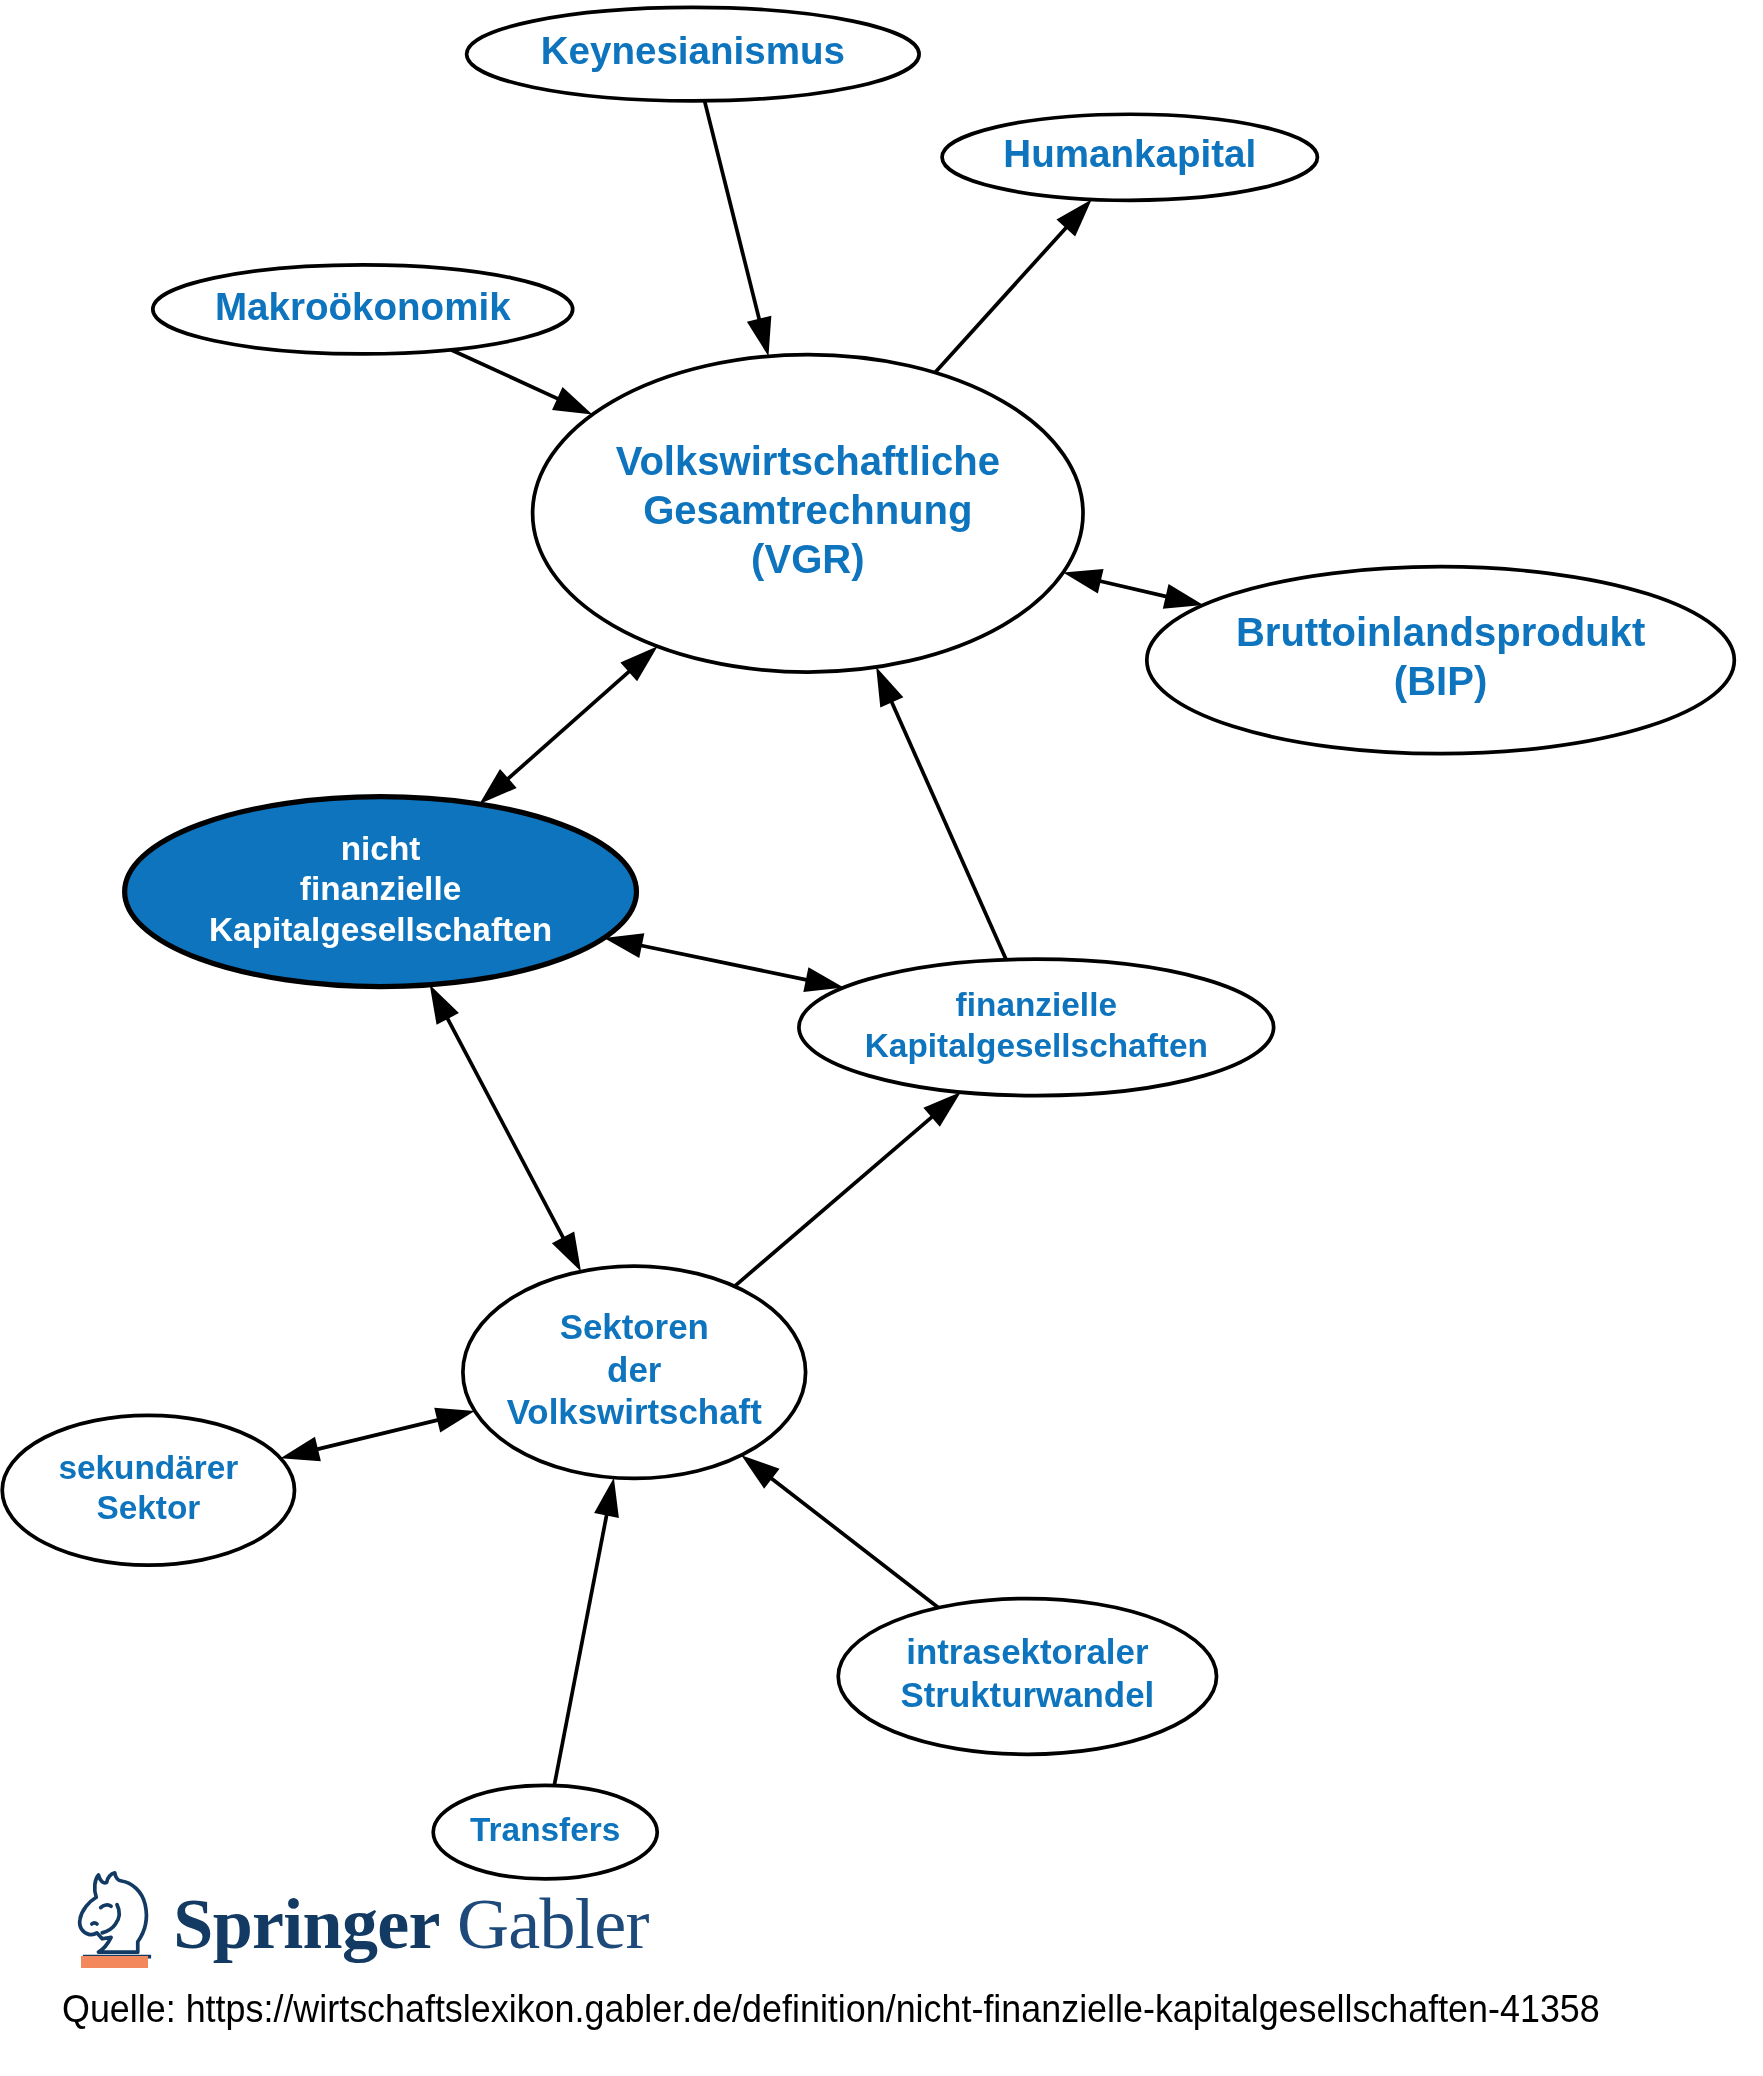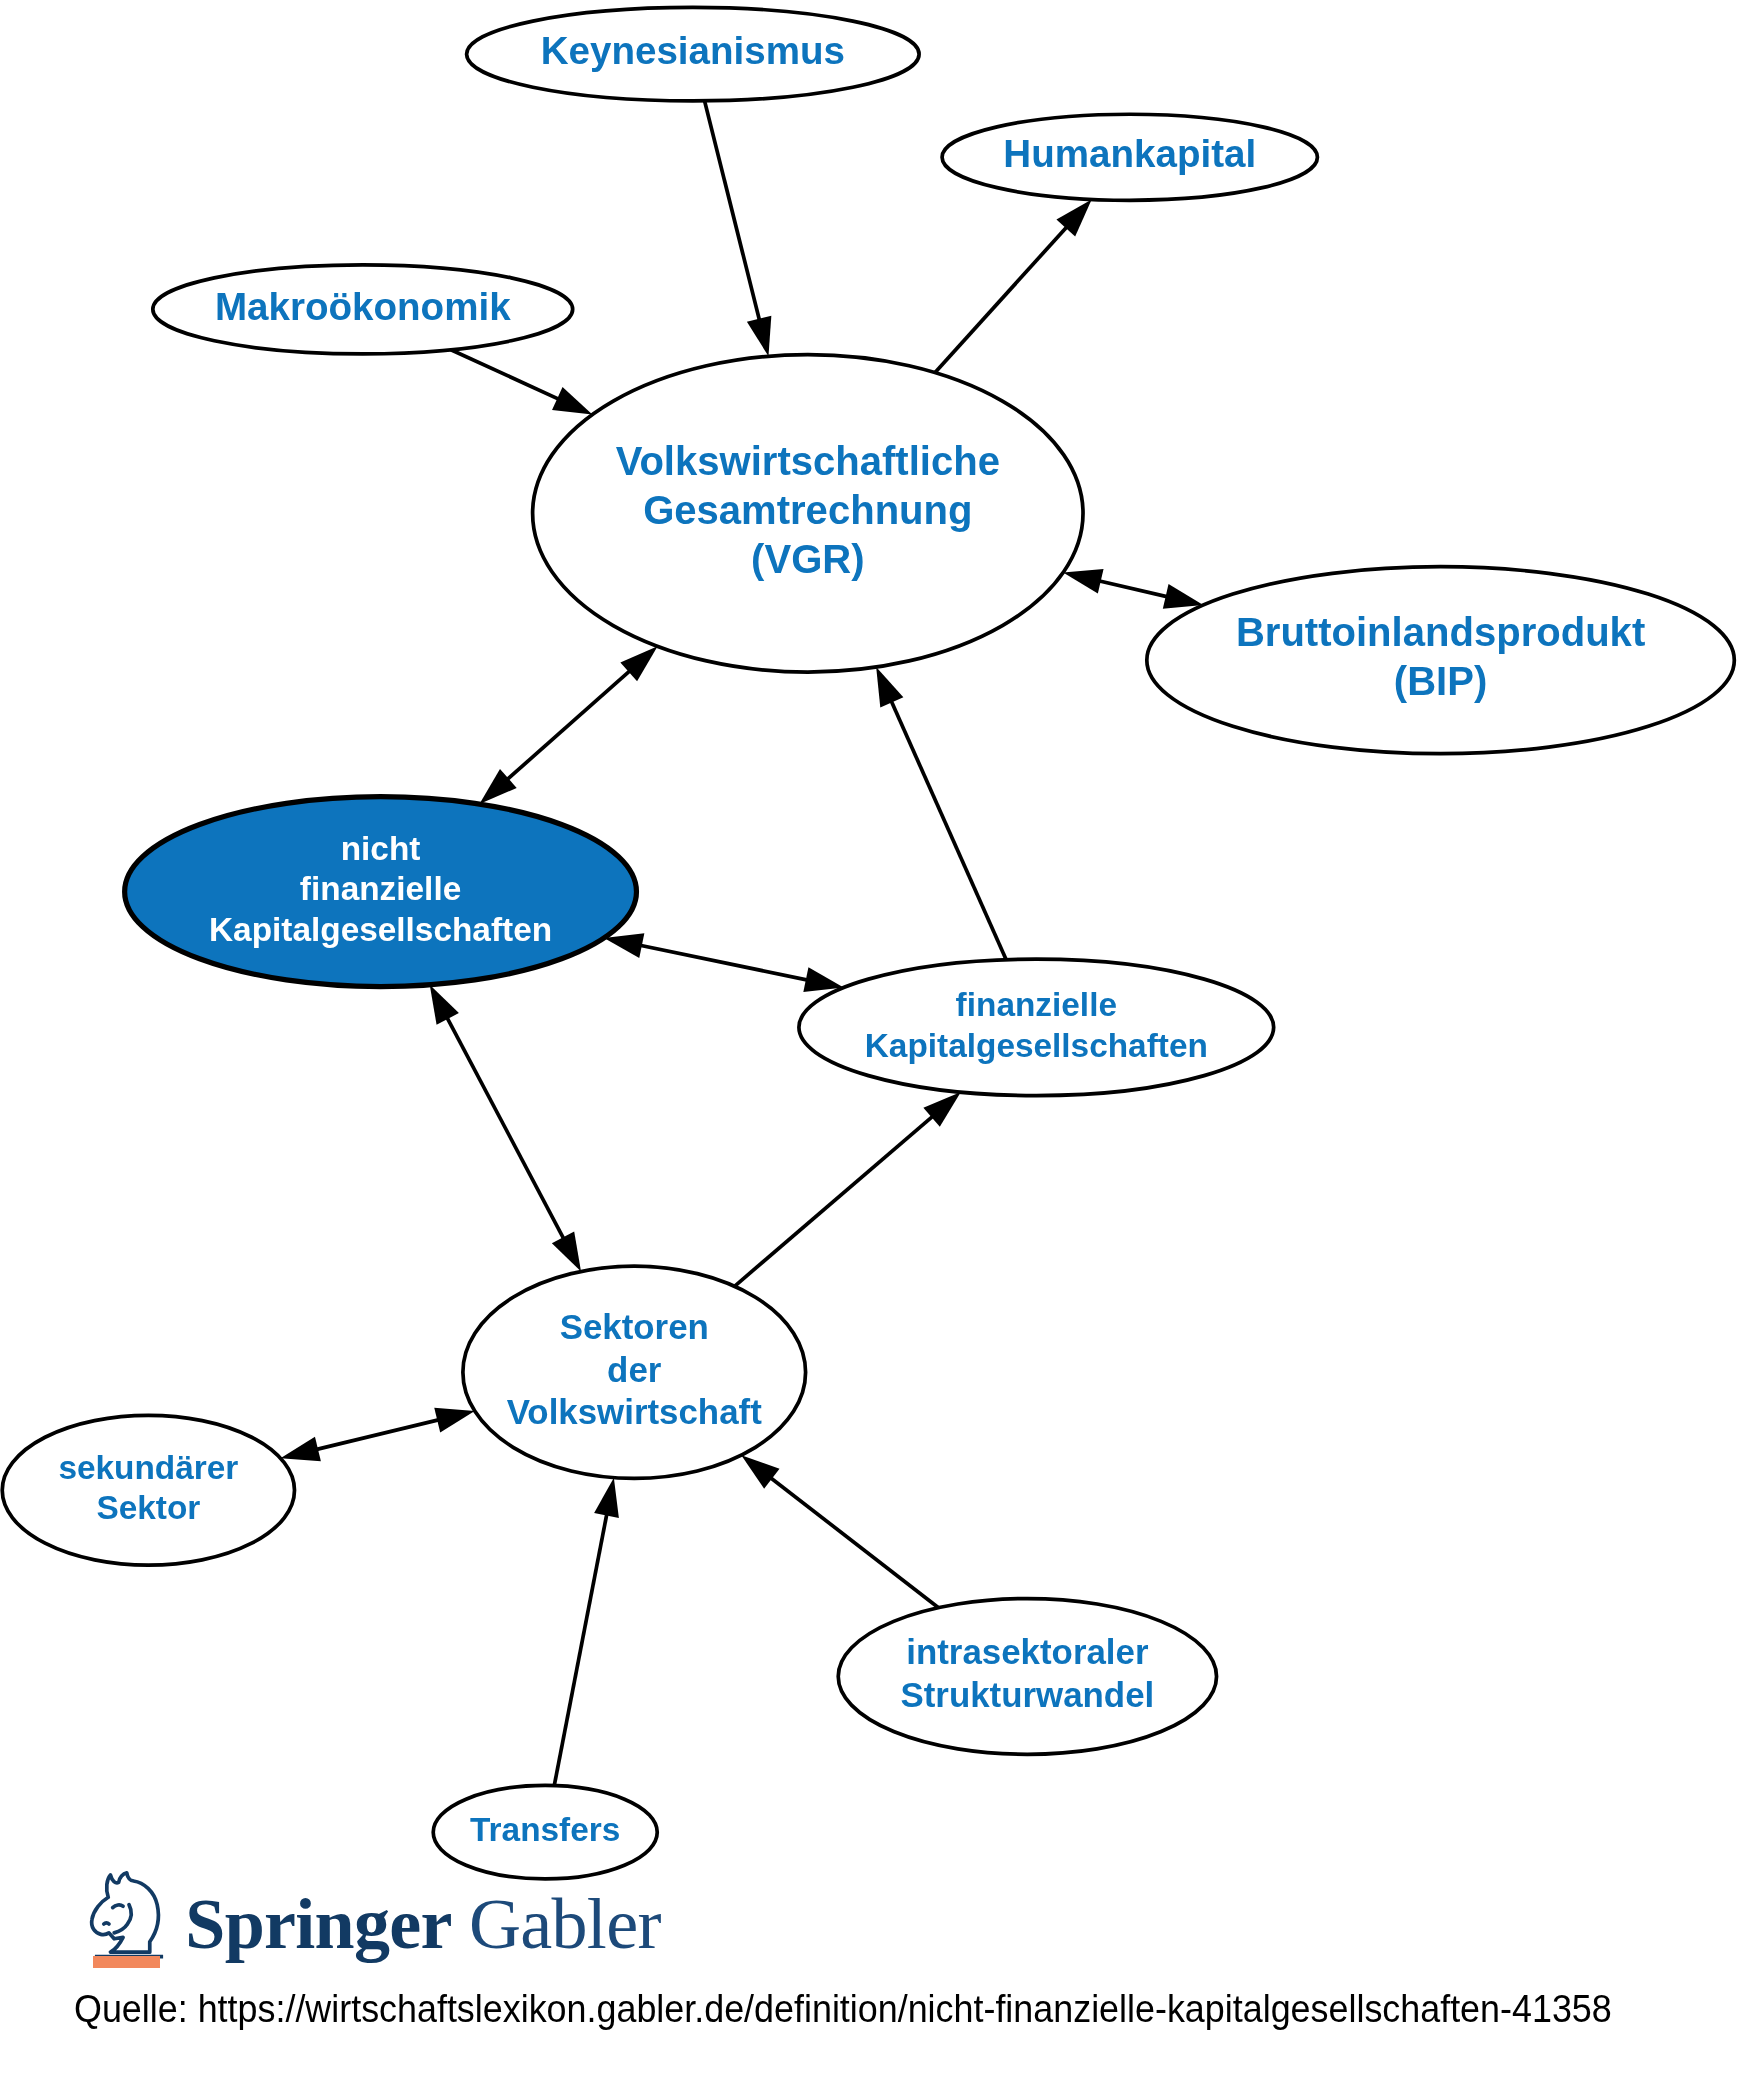--- a/index.html
+++ b/index.html
@@ -52,21 +52,21 @@
     stroke-width: 5;
   }
   .edge-head {
     fill: #000000;
     stroke: none;
   }
 
   
   #footer {
     position: absolute;
-    left: 16px;
+    left: 4px;
     top: 1850px;
     width: 1603px;
     height: 226px;
   }
   #logo-block {
     position: absolute;
     left: 70px;
     top: 18.5px;
     display: flex;
     align-items: flex-start;

